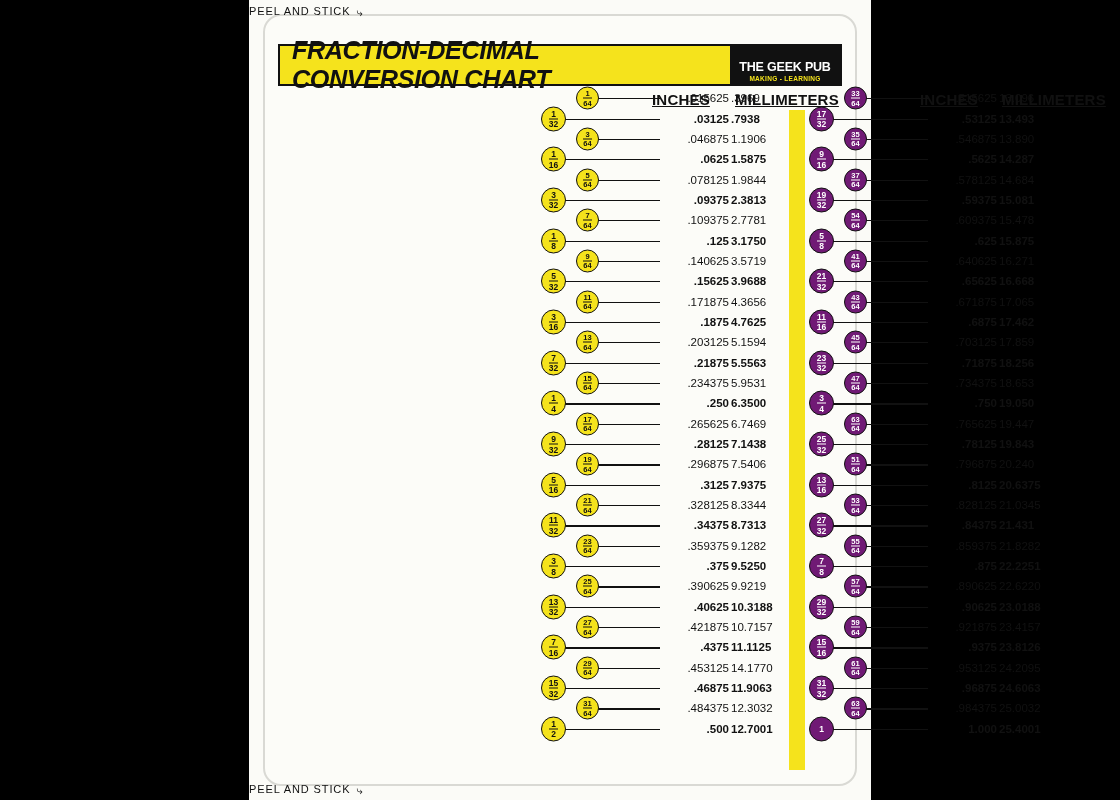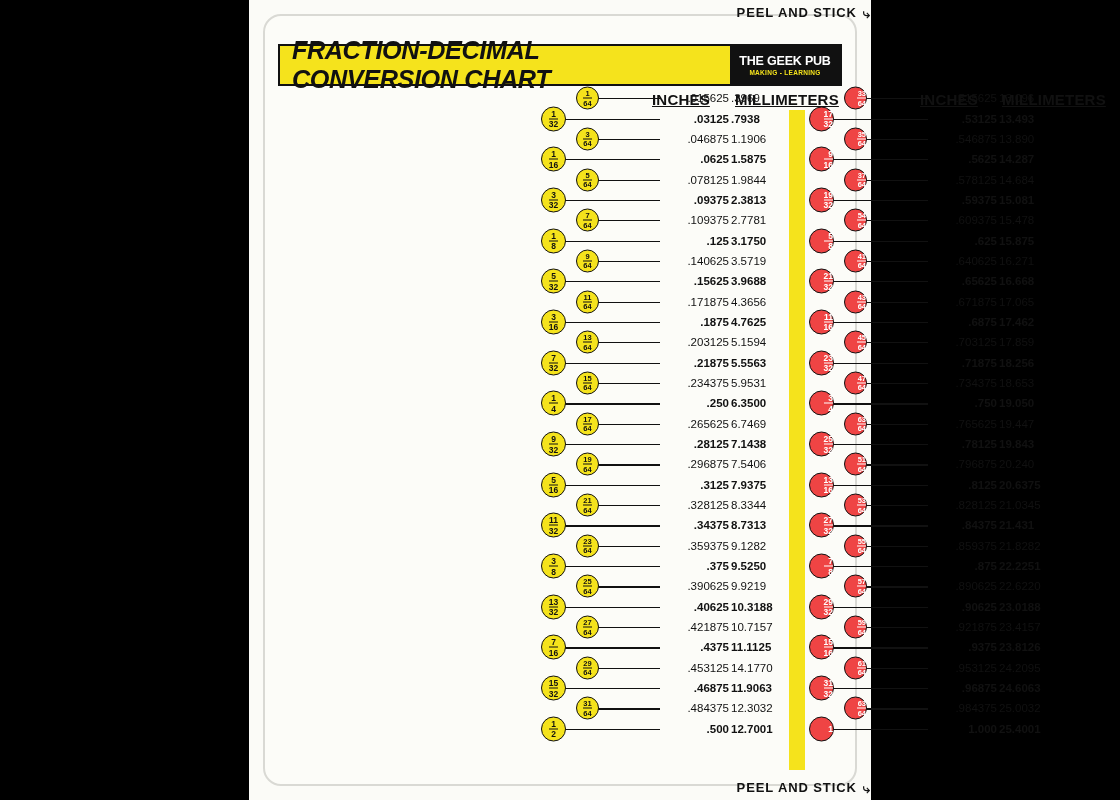--- a/index.html
+++ b/index.html
@@ -25,23 +25,23 @@
     position: absolute;
     left: 14px; top: 14px;
     width: 594px; height: 772px;
     border: 2px solid #d9d9d4;
     border-radius: 18px;
     background: #fcfcf8;
   }
   .peel {
     position: absolute;
     width: 100%;
-    text-align: right;
-    font-size: 13px;
-    font-weight: bold;
+    text-align: left;
+    font-size: 11px;
+    font-weight: normal;
     letter-spacing: 0.9px;
     color: #111;
   }
   .peel.top { top: 5px; }
   .peel.bottom { bottom: 4px; }
   .peel .arrow {
     display: inline-block;
     margin-left: 6px;
     transform: translateY(1px);
   }
@@ -68,21 +68,21 @@
     font-family: "Liberation Sans", sans-serif;
     transform: scaleX(0.99);
   }
   #brand {
     width: 110px;
     background: #111;
     color: #f5e31c;
     display: flex;
     flex-direction: column;
     align-items: center;
-    justify-content: center;
+    justify-content: flex-end;
     padding: 2px 0;
     margin-left: 46px;
   }
   #brand .b1 {
     font-size: 12.5px;
     font-weight: bold;
     letter-spacing: -0.2px;
     color: #fff;
   }
   #brand .b2 {
@@ -141,21 +141,21 @@
   .frac .bar {
     display: block;
     height: 1px;
     margin: 0.5px 0;
   }
 
   
   .frac.y { background: #f5e31c; color: #111; border: 1.5px solid #111; }
   .frac.y .bar { background: #111; }
   
-  .frac.k { background: #ef4444; color: #fff; border: 1.5px solid #111; align-items: flex-end; }
+  .frac.k { background: #701a75; color: #fff; border: 1.5px solid #111; }
   .frac.k .bar { background: #fff; }
 
   
   .frac.big { width: 25px; height: 25px; left: 0px; }
   .frac.big .num, .frac.big .den { font-size: 8.5px; }
   .frac.big .bar { width: 9px; }
 
   .frac.small { width: 23px; height: 23px; left: 35px; }
   .frac.small .num, .frac.small .den { font-size: 7.5px; }
   .frac.small .bar { width: 9px; }

